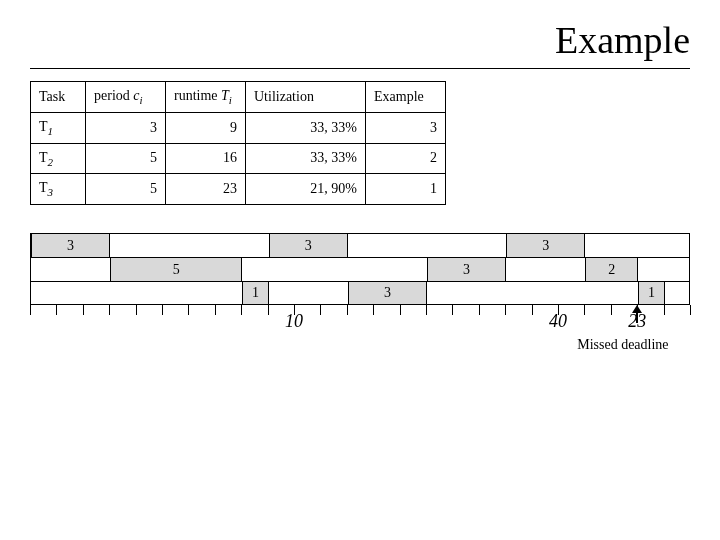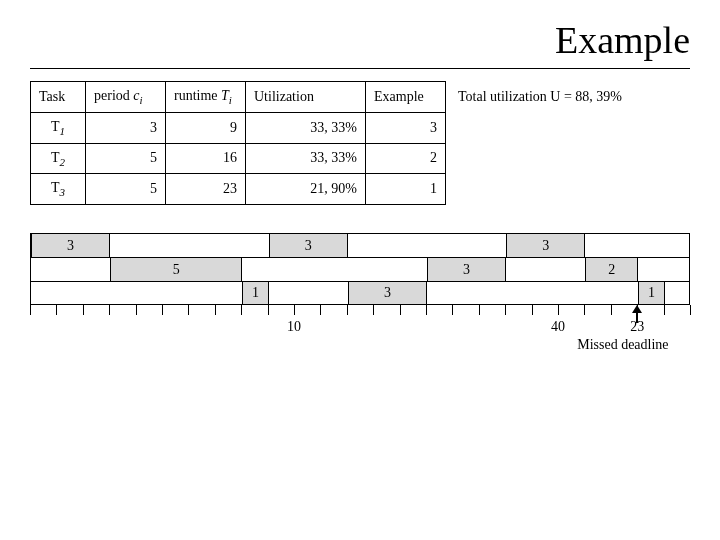--- a/index.html
+++ b/index.html
@@ -1,40 +1,40 @@
 <!DOCTYPE html>
 <html><head>
 <meta charset="utf-8">
 <style>
   * { box-sizing: border-box; margin: 0; padding: 0; }
   body { width: 720px; height: 540px; background: #fff; font-family: "Times New Roman", Times, serif; color: #000; position: relative; }
   .title { text-align: right; font-size: 38px; font-weight: 400; padding: 18px 30px 6px 0; }
   .title-line { height: 1px; background: #000; margin: 0 30px 12px 30px; }
   .content-row { display: flex; align-items: flex-start; padding: 0 10px 0 30px; }
   table.task-table { border-collapse: collapse; font-size: 14px; padding-left: 20px; }
-  table.task-table th, table.task-table td { border: 1px solid #000; padding: 6px 8px; text-align: center; }
+  table.task-table th, table.task-table td { border: 1px solid #000; padding: 6px 8px; }
   table.task-table th { font-weight: 400; text-align: left; }
   table.task-table td.num { text-align: right; }
   .col-task { width: 55px; }
   .col-rt { width: 80px; }
   .col-pd { width: 80px; }
   .col-ut { width: 120px; }
   .col-pr { width: 80px; }
   .sub { font-style: italic; font-size: 11px; vertical-align: sub; }
   .total-util { font-size: 14px; padding: 8px 0 0 12px; }
   .timeline { position: relative; margin: 28px 30px 0 30px; height: 120px; }
   .job-row { position: relative; height: 24px; border: 1px solid #000; border-bottom: none; }
   .job-row.last { border-bottom: 1px solid #000; }
   .job { position: absolute; top: 0; bottom: 0; display: flex; align-items: center; justify-content: center; font-size: 14px; }
   .job.filled { background: #d9d9d9; }
   .job.border-r { border-right: 1px solid #000; }
   .job.border-l { border-left: 1px solid #000; }
   .ticks { position: relative; height: 16px; margin-top: 0; }
   .tick { position: absolute; top: 0; width: 1px; height: 10px; background: #000; }
-  .tick-label { position: absolute; top: 14px; font-size: 14px; transform: translateX(-50%); }
+  .tick-label { position: absolute; top: 6px; font-size: 18px; transform: translateX(-50%); font-style: italic; }
   .arrow { position: absolute; width: 10px; height: 18px; }
   .arrow svg { width: 100%; height: 100%; }
   .missed { position: absolute; font-size: 14px; }
   .footer { position: absolute; bottom: 20px; left: 0; right: 0; display: flex; justify-content: space-between; padding: 0 30px; font-size: 14px; }
 </style>
 </head>
 <body>
 
 <div class="title">Example</div>
 <div class="title-line"></div>
@@ -69,21 +69,20 @@
     </tr>
     <tr>
       <td><span>T</span><span class="sub">3</span></td>
       <td class="num">5</td>
       <td class="num">23</td>
       <td class="num">21, 90%</td>
       <td class="num">1</td>
     </tr>
   </tbody>
     </table>
-  <div class="total-util">Total utilization U = 88, 39%</div>
 </div>
 
 <div class="timeline">
   <div class="job-row" id="row0">
       <div class="job filled border-r border-l" style="left: 0px; width: 79.2px;">3</div>
       <div class="job filled border-r border-l" style="left: 237.6px; width: 79.2px;">3</div>
       <div class="job filled border-r border-l" style="left: 475.2px; width: 79.2px;">3</div>
     </div>
   <div class="job-row" id="row1">
       <div class="job filled border-r border-l" style="left: 79.2px; width: 132px;">5</div>

